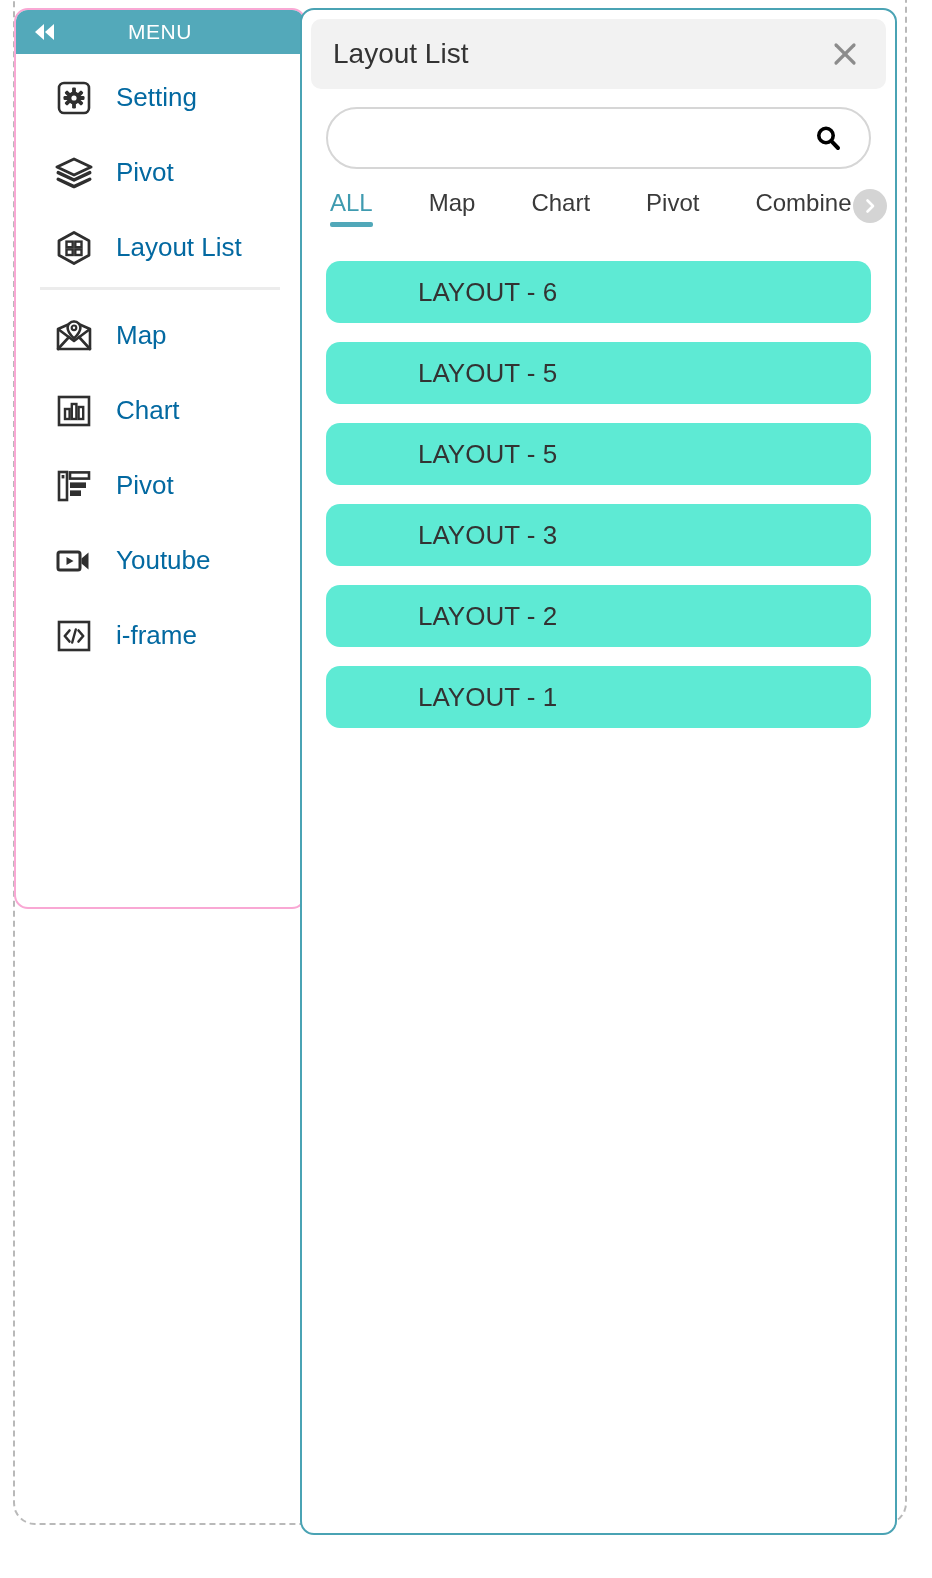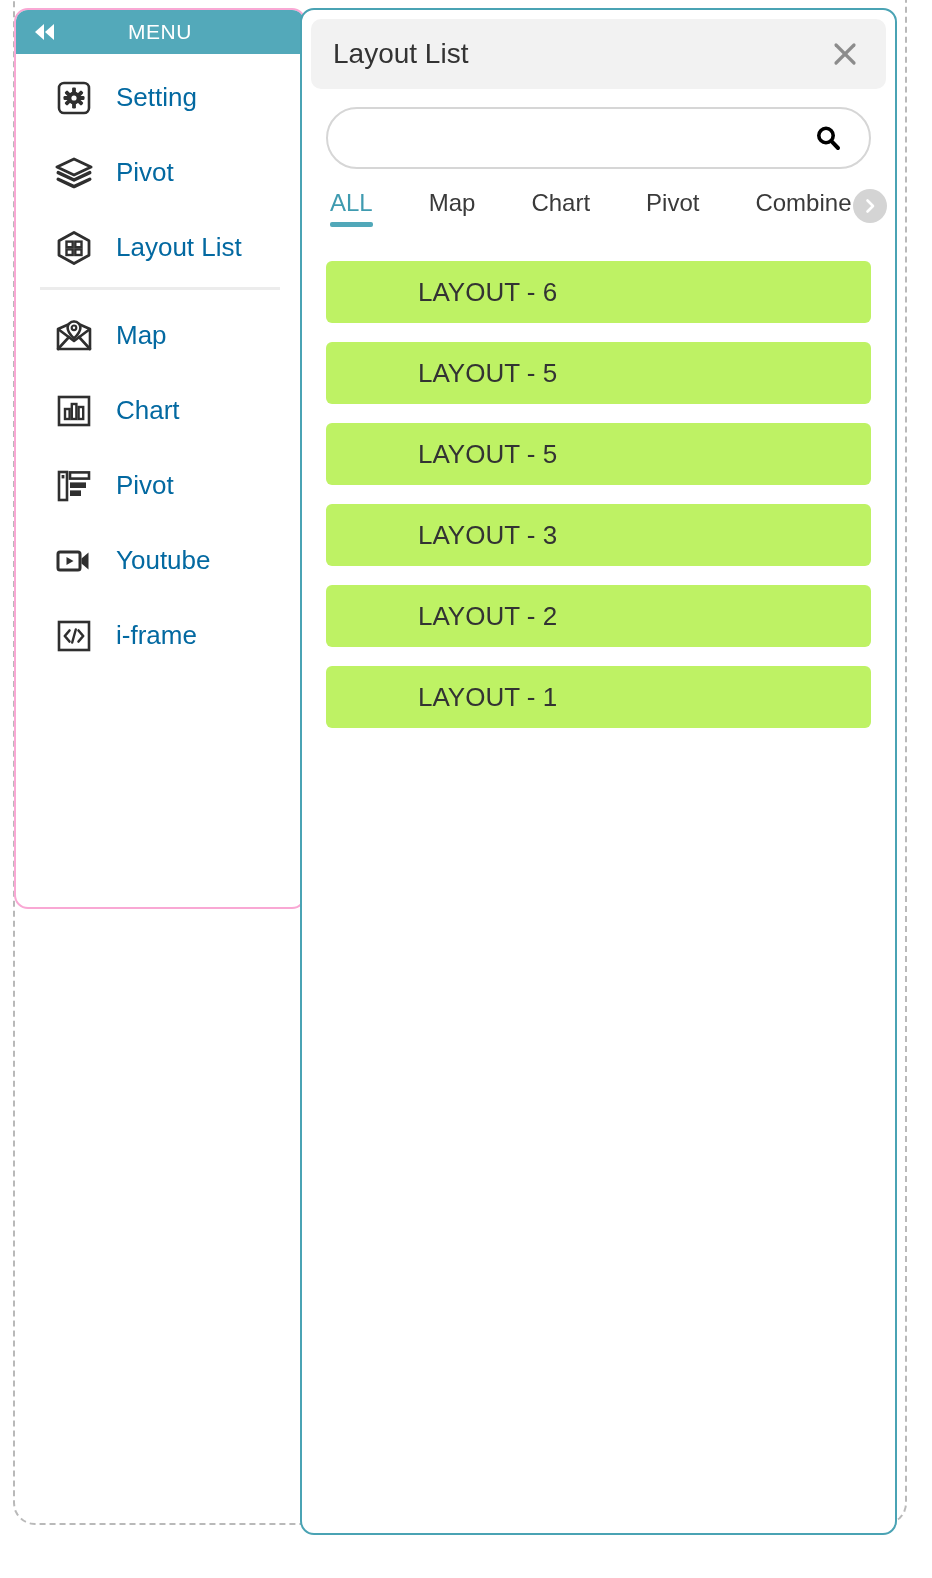--- a/index.html
+++ b/index.html
@@ -219,22 +219,22 @@
     justify-content: center;
     cursor: pointer;
   }
 
   
   #layout-list {
     margin: 24px 24px 0 24px;
   }
   .layout-item {
     height: 62px;
-    background: #bef264;
-    border-radius: 6px;
+    background: #5eead4;
+    border-radius: 14px;
     margin-bottom: 19px;
     display: flex;
     align-items: center;
     padding-left: 92px;
     box-sizing: border-box;
     cursor: pointer;
   }
   .layout-item-label {
     font-size: 26px;
     color: #333333;

